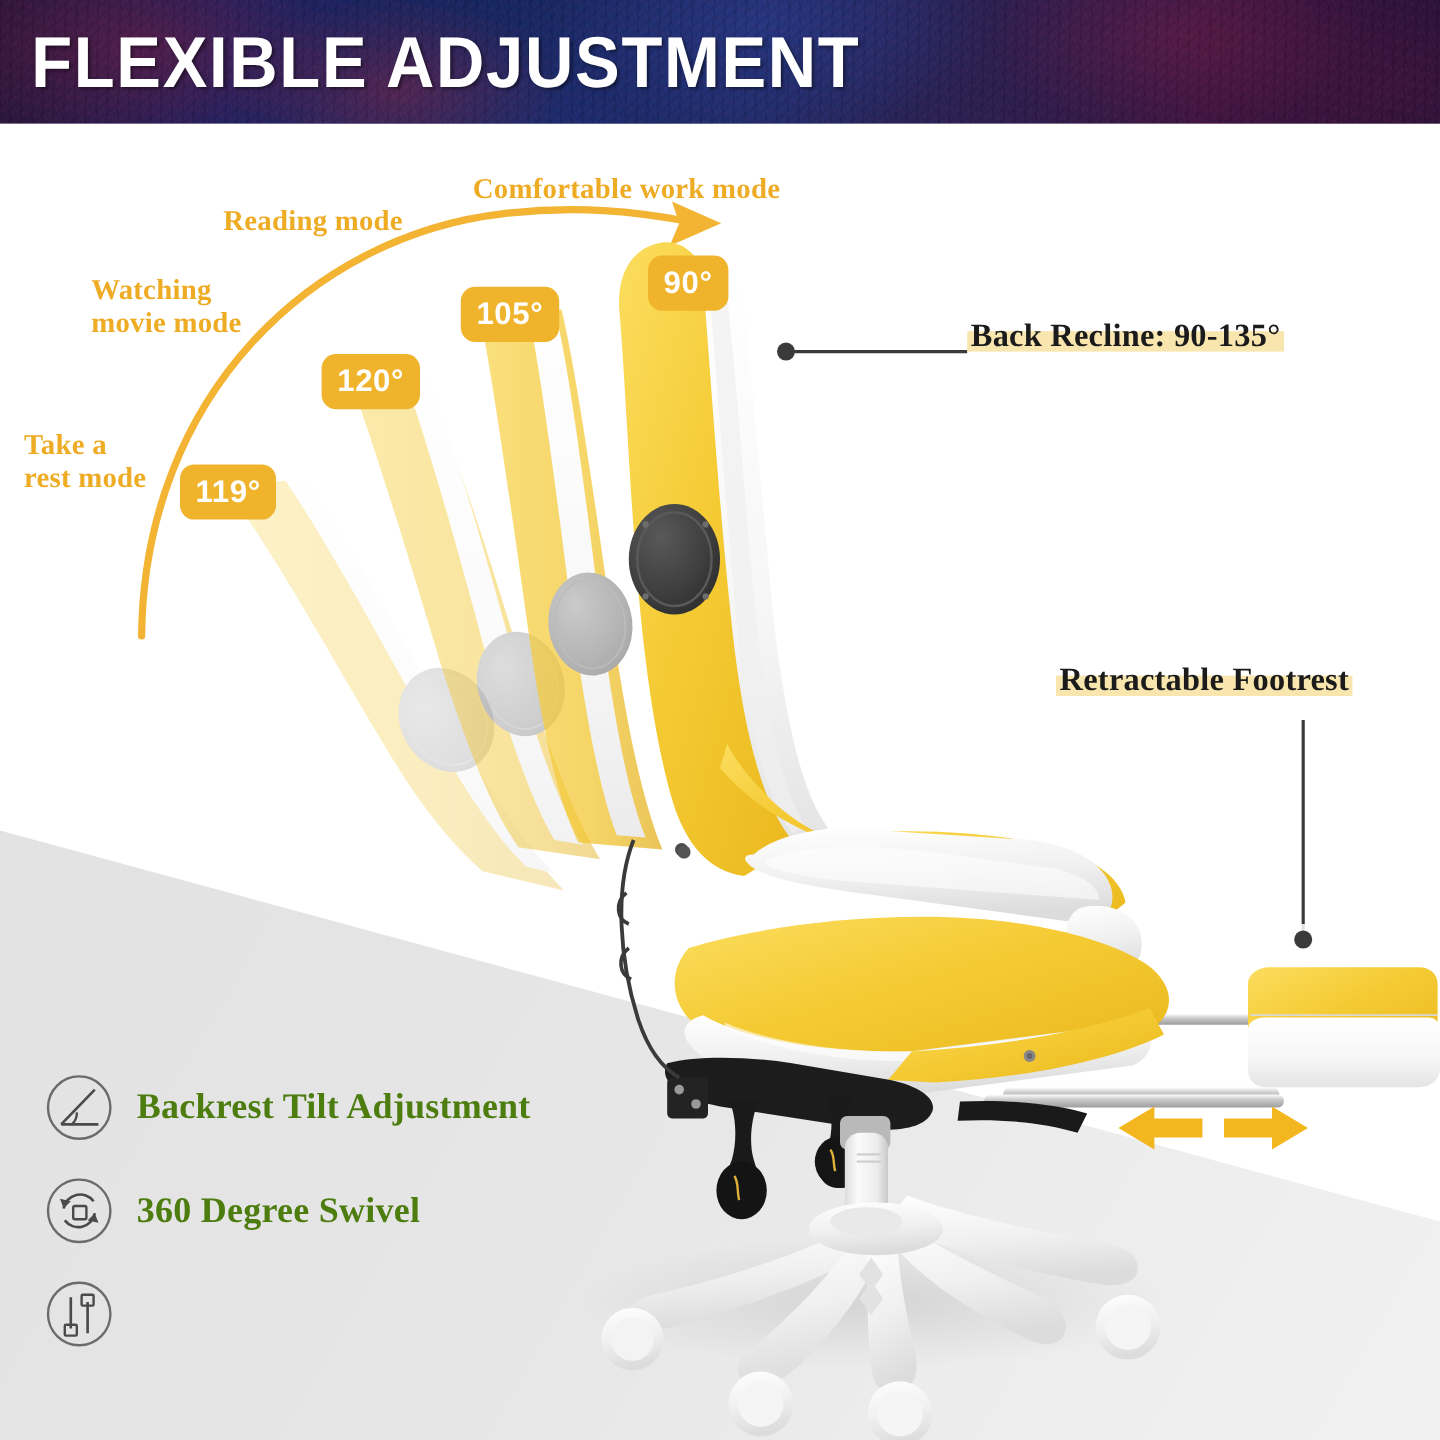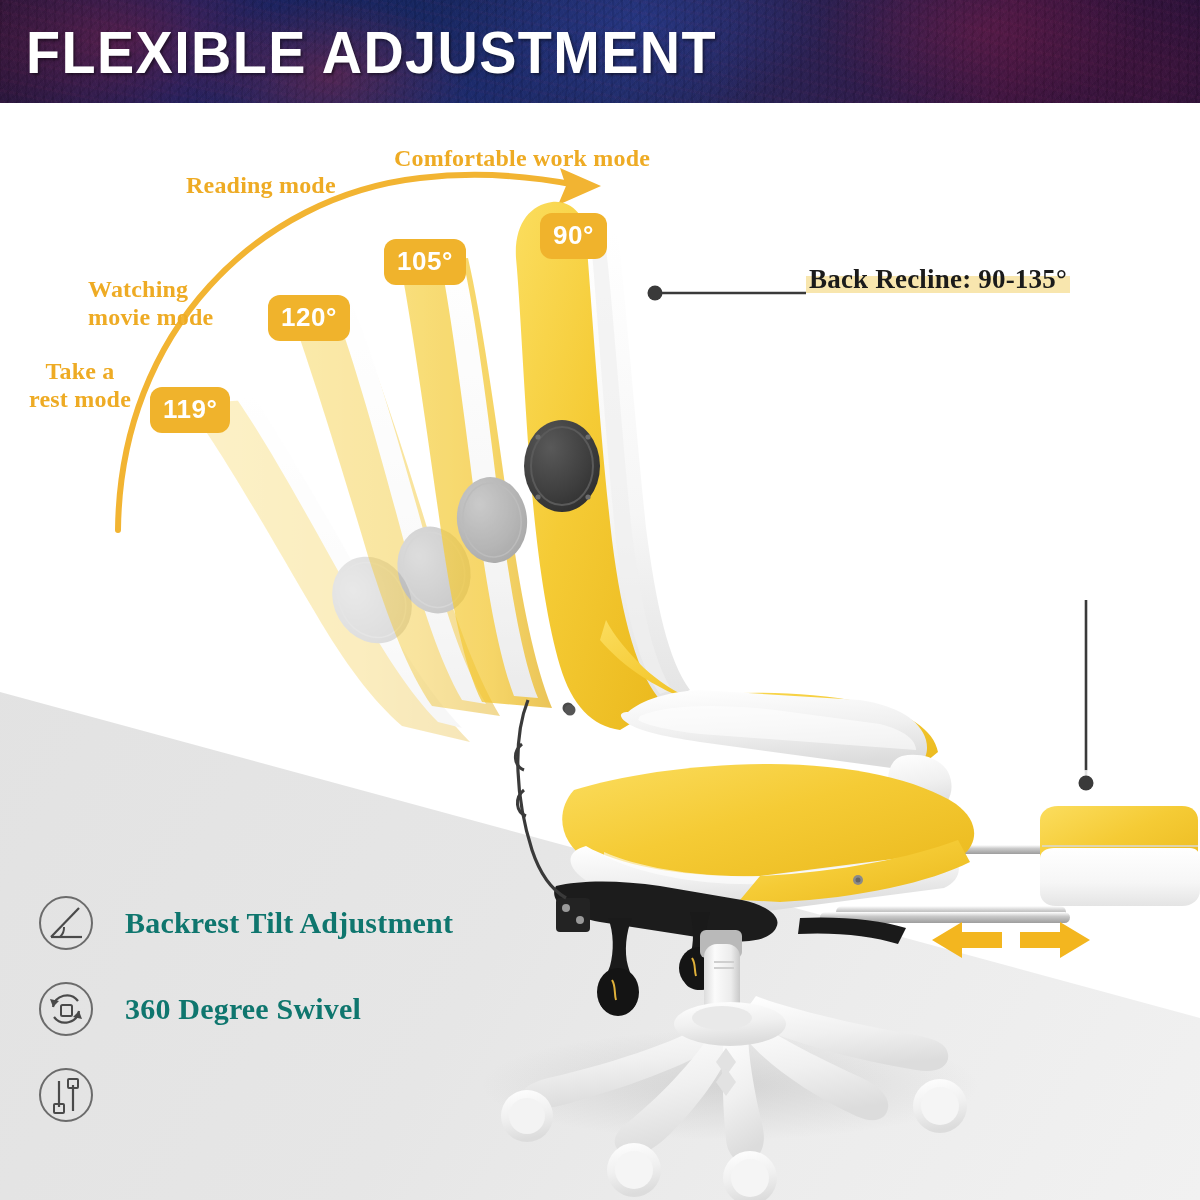--- a/index.html
+++ b/index.html
@@ -93,21 +93,21 @@
   .mode-label {
     position: absolute;
     color: #eeab24;
     font-family: "Liberation Serif", serif;
     font-weight: bold;
     font-size: 24px;
     line-height: 1.18;
     white-space: pre-line;
     letter-spacing: .2px;
   }
-  .mode-label.right { text-align: center; }
+  .mode-label.right { text-align: left; }
 
   
   .callout-text {
     position: absolute;
     font-family: "Liberation Serif", serif;
     font-weight: bold;
     font-size: 27px;
     color: #1b1b1b;
     white-space: nowrap;
     letter-spacing: .2px;
@@ -138,24 +138,23 @@
     display: flex;
     align-items: center;
     height: 86px;
     gap: 20px;
   }
   .feature-icon { width: 56px; height: 56px; flex: 0 0 56px; }
   .feature-label {
     font-family: "Liberation Serif", serif;
     font-weight: bold;
     font-size: 30px;
-    color: #0f766e;
+    color: #4d7c0f;
     letter-spacing: .2px;
     white-space: nowrap;
-    margin-left: 11px;
   }
 </style>
 </head>
 <body>
 
 <div id="stage">
 
   <div id="header">
     <div class="noise"></div>
     <div class="vstreak"></div>
@@ -381,37 +380,38 @@
     </g>
   </svg>
 
   <div class="badge" style="left:150px; top:387px;">119°</div>
   <div class="badge" style="left:268px; top:295px;">120°</div>
   <div class="badge" style="left:384px; top:239px;">105°</div>
   <div class="badge" style="left:540px; top:213px;">90°</div>
 
   <div class="mode-label right" style="left:20px; top:357px; width:120px;">Take a
 rest mode</div>
-  <div class="mode-label" style="left:88px; top:228px; width:200px;margin-top:47px;">Watching
+  <div class="mode-label" style="left:76px; top:228px; width:200px;">Watching
 movie mode</div>
   <div class="mode-label" style="left:186px; top:171px; width:220px;">Reading mode</div>
   <div class="mode-label" style="left:394px; top:144px; width:320px;">Comfortable work mode</div>
 
   <svg class="leader" style="left:640px; top:278px; width:180px; height:34px;" viewBox="0 0 180 34">
     <circle cx="15" cy="15" r="13" fill="#ffffff" opacity=".85"></circle>
     <circle cx="15" cy="15" r="7.5" fill="#3a3a3a"></circle>
     <line x1="22" y1="15" x2="166" y2="15" stroke="#3a3a3a" stroke-width="2.6"></line>
   </svg>
   <div class="callout-text" style="left:806px; top:264px;"><span class="hl">Back Recline: 90-135°</span></div>
 
   <svg class="leader" style="left:1070px; top:598px; width:34px; height:200px;" viewBox="0 0 34 200">
     <line x1="16" y1="2" x2="16" y2="178" stroke="#3a3a3a" stroke-width="2.6"></line>
     <circle cx="16" cy="185" r="13" fill="#ffffff" opacity=".85"></circle>
     <circle cx="16" cy="185" r="7.5" fill="#3a3a3a"></circle>
   </svg>
+  <div class="callout-text" style="left:880px; top:551px;"><span class="hl">Retractable Footrest</span></div>
 
   <div id="features">
 
     <div class="feature">
       <svg class="feature-icon" viewBox="0 0 56 56">
         <circle cx="28" cy="28" r="26" fill="none" stroke="#6b6b6b" stroke-width="2"></circle>
         <line x1="13" y1="42" x2="44" y2="42" stroke="#4a4a4a" stroke-width="2.2"></line>
         <line x1="13" y1="42" x2="41" y2="13" stroke="#4a4a4a" stroke-width="2.2"></line>
         <path d="M22,42 A13,13 0 0 0 26,32" fill="none" stroke="#4a4a4a" stroke-width="2"></path>
       </svg>

